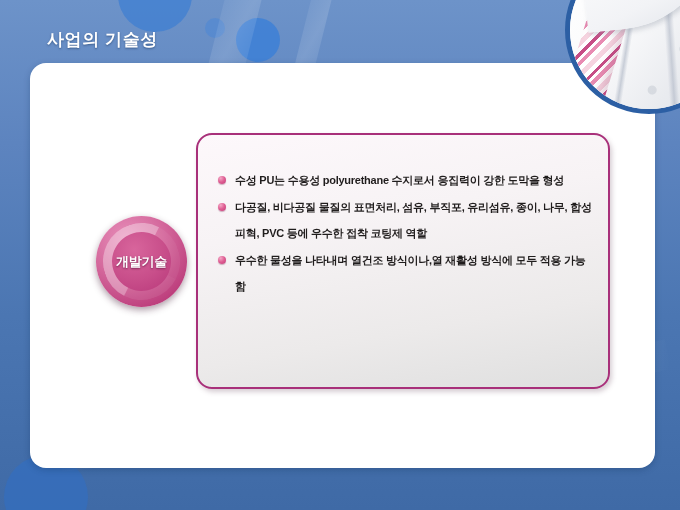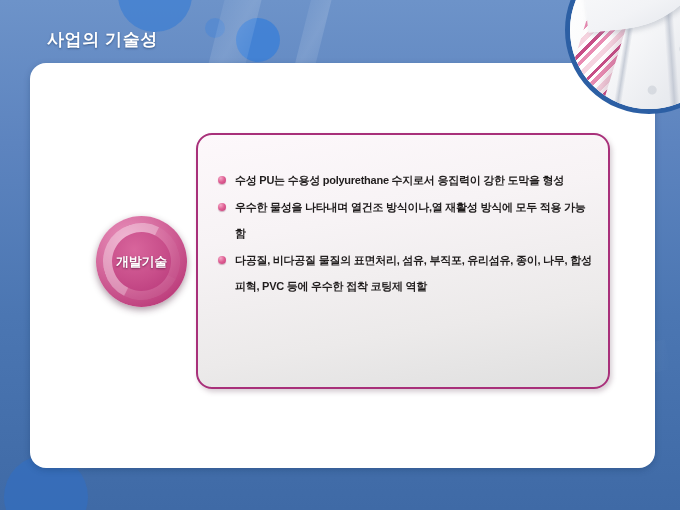--- a/index.html
+++ b/index.html
@@ -262,25 +262,25 @@
   </div>
 
   <div id="content-box">
     <ul id="bullets">
       <li>
         <span class="dot"></span>
         <span>수성 PU는 수용성 polyurethane 수지로서 응집력이 강한 도막을 형성</span>
       </li>
       <li>
         <span class="dot"></span>
-        <span>우수한 물성을 나타내며 열건조 방식이나,열 재활성 방식에 모두 적용 가능함</span>
+        <span>다공질, 비다공질 물질의 표면처리, 섬유, 부직포, 유리섬유, 종이, 나무, 합성피혁, PVC 등에 우수한 접착 코팅제 역할</span>
       </li>
       <li>
         <span class="dot"></span>
-        <span>다공질, 비다공질 물질의 표면처리, 섬유, 부직포, 유리섬유, 종이, 나무, 합성피혁, PVC 등에 우수한 접착 코팅제 역할</span>
+        <span>우수한 물성을 나타내며 열건조 방식이나,열 재활성 방식에 모두 적용 가능함</span>
       </li>
     </ul>
   </div>
 
   <div id="photo-circle">
     <div class="shirt"></div>
     <div class="shirt-fold-a"></div>
     <div class="shirt-fold-b"></div>
     <div class="tie"></div>
     <div class="shirt-collar"></div>

